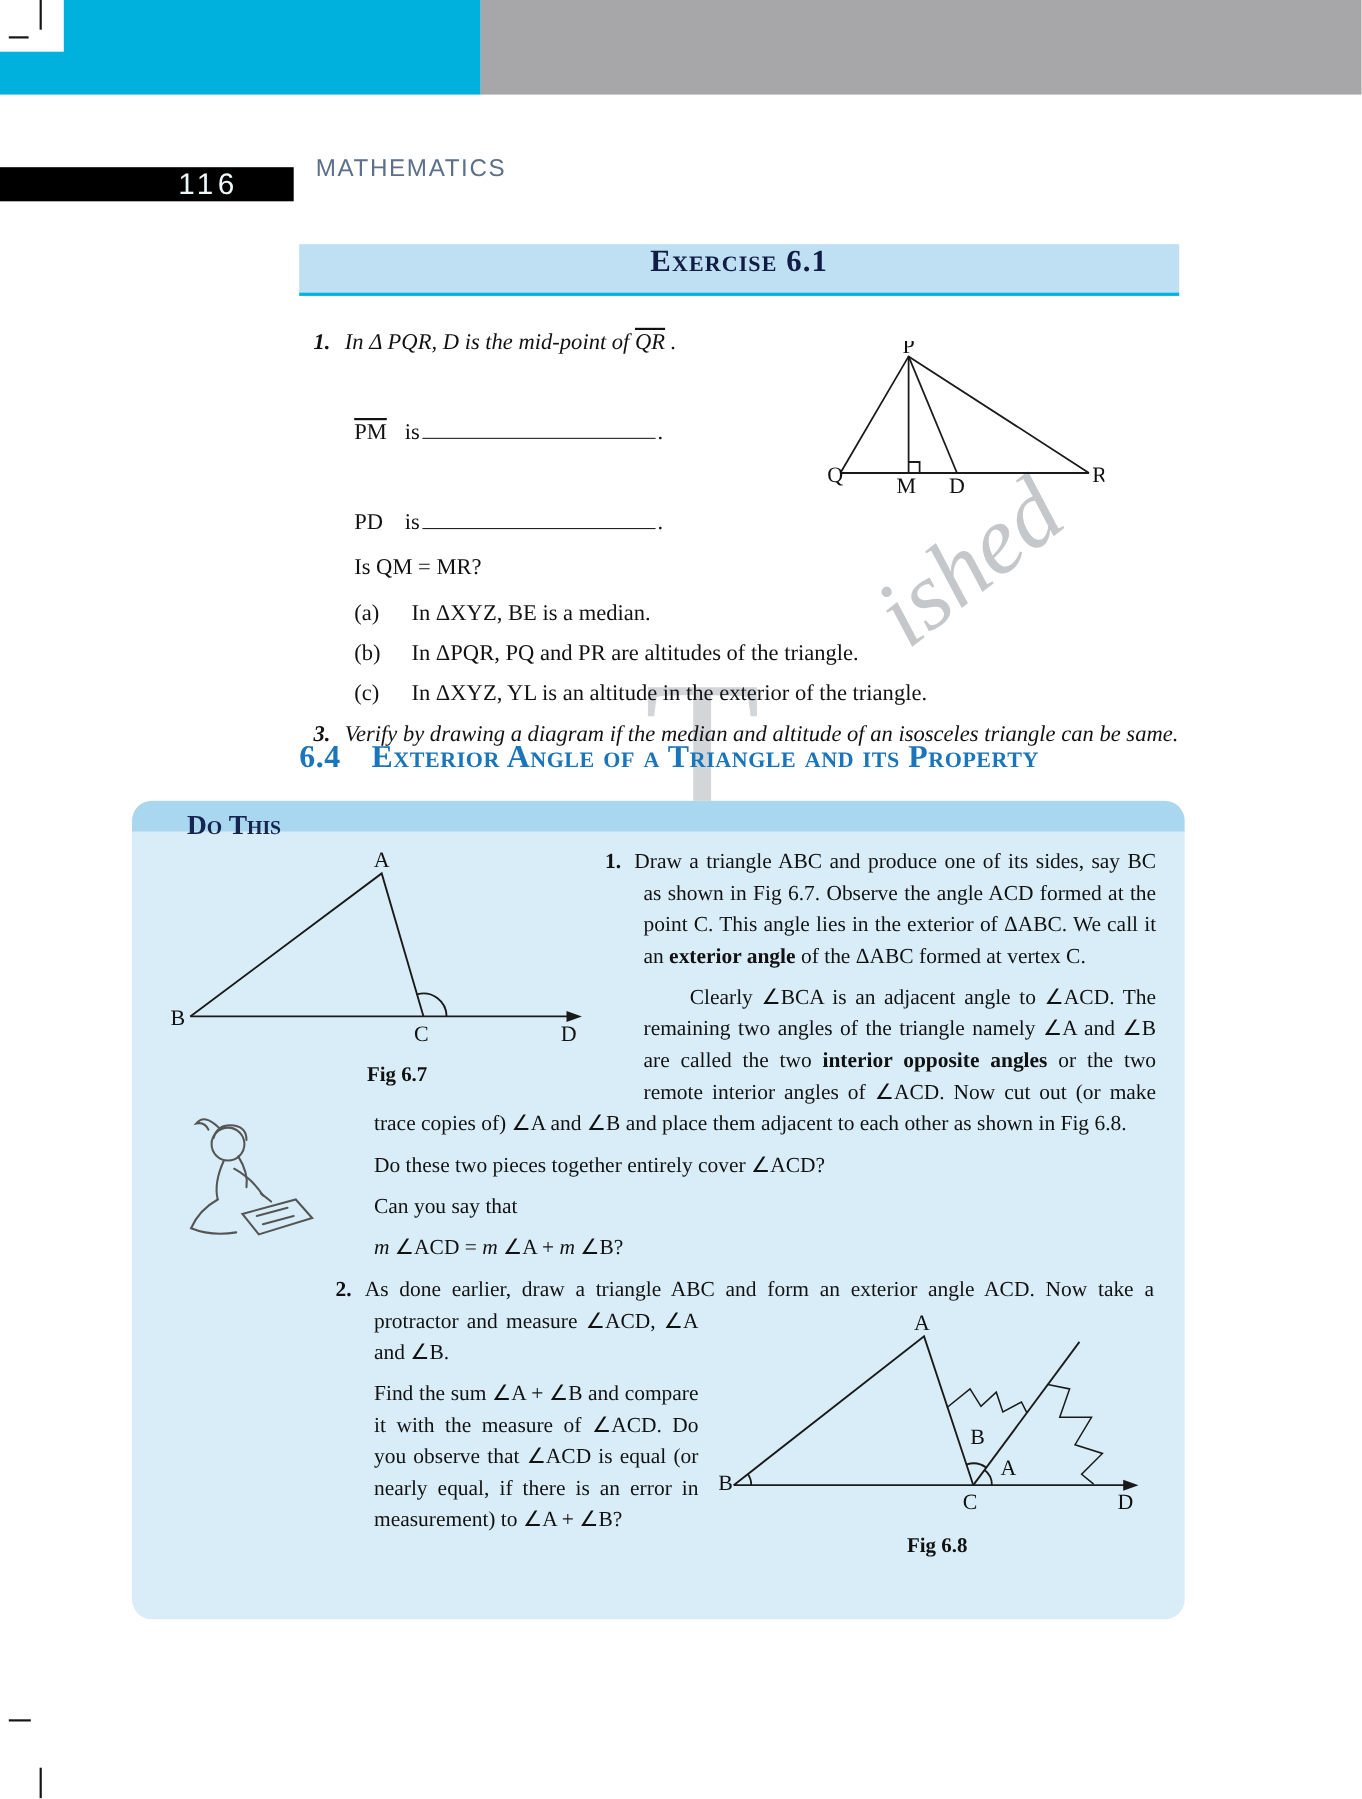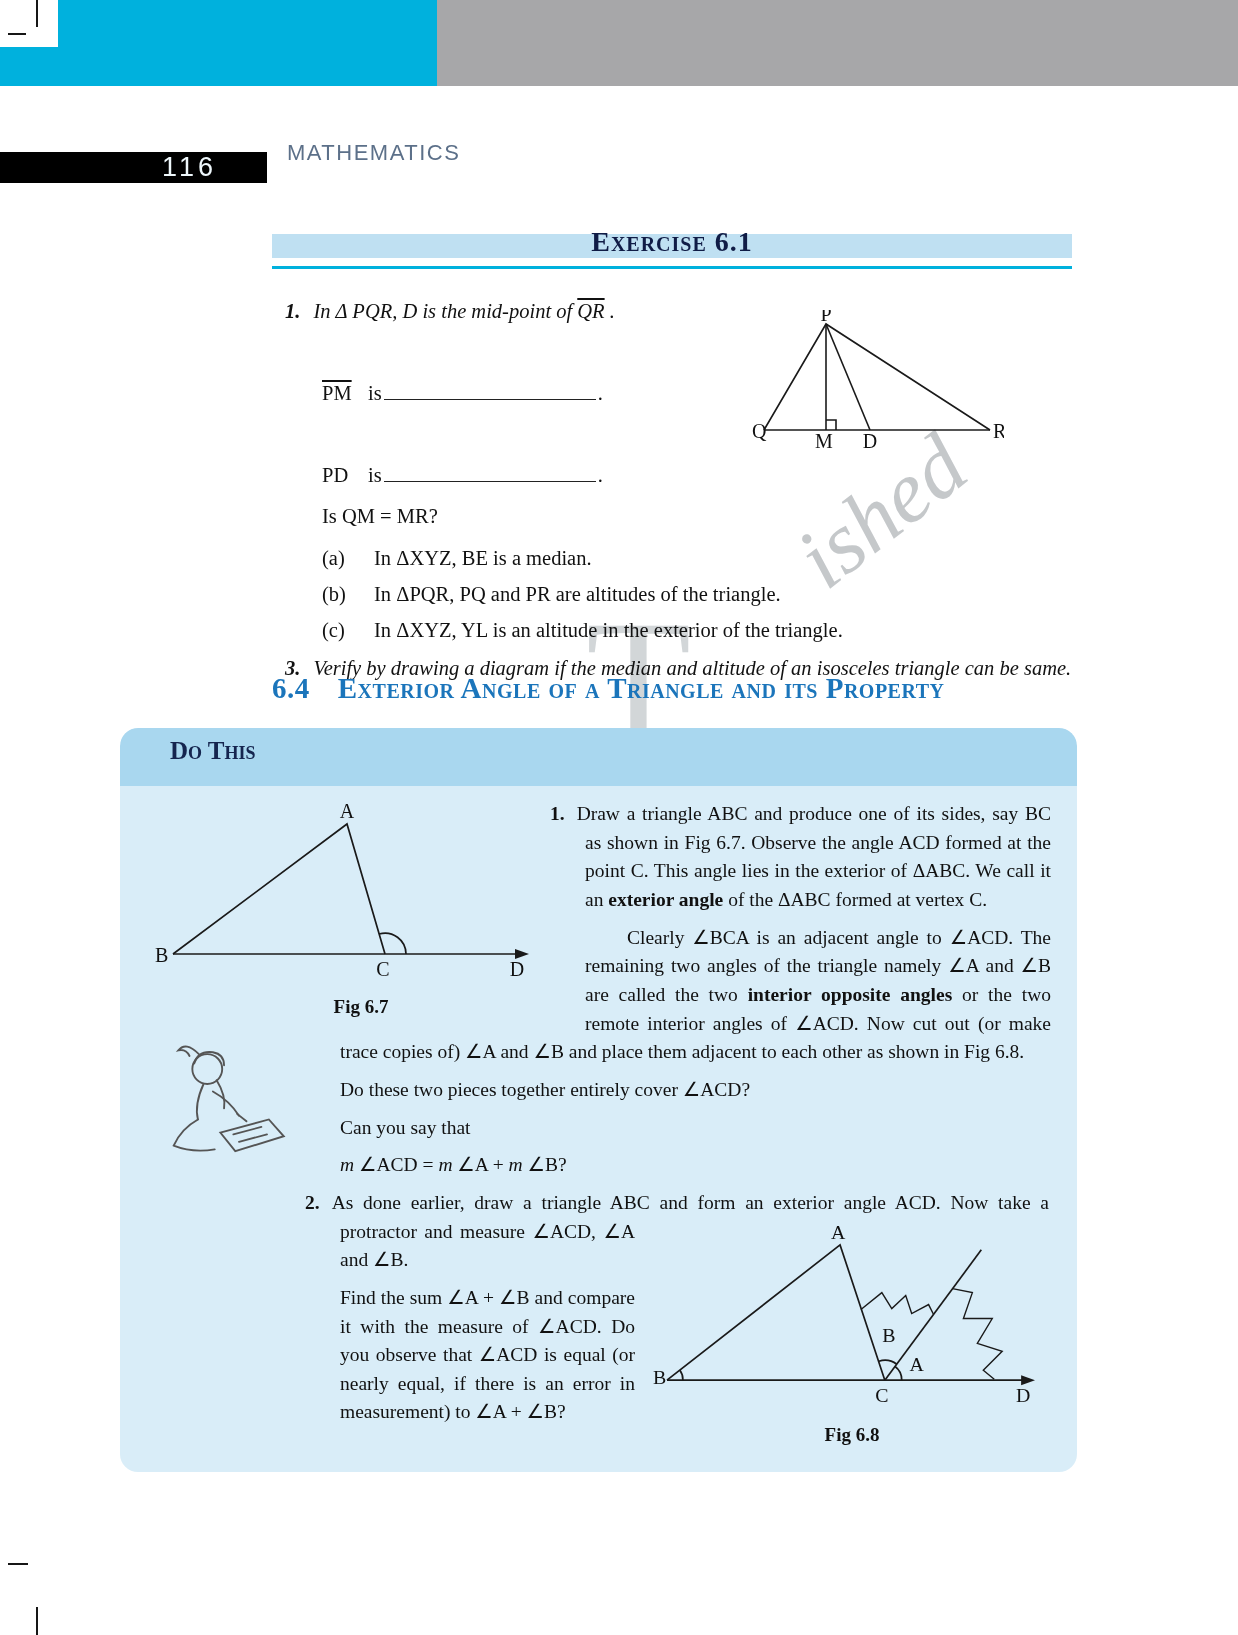--- a/index.html
+++ b/index.html
@@ -23,22 +23,22 @@
   .wm-t{left:586px;top:582px;font-size:172px;color:#d2d6d8;font-family:"Liberation Serif",serif;}
 
   
   .pagebar{position:absolute;left:0;top:152px;width:267px;height:31px;background:#000;
            display:flex;align-items:center;justify-content:flex-end;box-sizing:border-box;padding-right:50px;}
   .pagebar span{font-family:"Liberation Sans",sans-serif;font-size:27px;letter-spacing:4px;color:#eef7fb;}
   .subject{position:absolute;left:287px;top:140px;font-family:"Liberation Sans",sans-serif;
            font-size:22px;letter-spacing:1.5px;color:#5c7089;}
 
   
-  .exercise-head{position:absolute;left:272px;top:234px;width:800px;height:24px;background:#bfe0f2;
-                 display:flex;align-items:flex-end;justify-content:center;}
+  .exercise-head{position:absolute;left:272px;top:222px;width:800px;height:44px;background:#bfe0f2;
+                 display:flex;align-items:flex-start;justify-content:center;}
   .exercise-head span{font-size:28px;font-weight:bold;font-variant:small-caps;letter-spacing:1px;color:#101c46;}
   .exercise-rule{position:absolute;left:272px;top:266px;width:800px;height:3px;background:#00b1dd;}
 
   
   .questions{position:absolute;left:285px;top:288px;width:790px;font-size:20.5px;line-height:1.5;}
   .questions p{margin:0;}
   .q{padding-left:37px;text-indent:-37px;margin:8px 0 2px 0 !important;font-style:italic;}
   .qnum{font-weight:bold;padding-right:13px;}
   .qsub{margin:11px 0 11px 37px !important;}
   .qsub2{margin:5px 0 5px 37px !important;}
@@ -52,21 +52,21 @@
   .figtext{font-family:"Liberation Serif",serif;font-size:20px;fill:#111;}
 
   
   .section-heading{position:absolute;left:272px;top:672px;margin:0;font-size:29px;font-weight:bold;
                    color:#1b75bb;font-variant:small-caps;letter-spacing:.5px;}
   .secnum{margin-right:28px;font-variant:normal;}
 
   
   .dothis{position:absolute;left:120px;top:728px;width:957px;height:744px;background:#d9edf8;
           border-radius:18px;overflow:hidden;}
-  .dothis-header{height:58px;background:#a9d7ef;border-radius:18px 18px 0 0;}
+  .dothis-header{height:28px;background:#a9d7ef;border-radius:18px 18px 0 0;}
   .dothis-header span{margin-left:50px;line-height:46px;font-size:25px;font-weight:bold;
                       font-variant:small-caps;color:#15254f;}
   .dothis-body{box-sizing:border-box;height:698px;overflow:hidden;padding:14px 26px 0 185px;
                font-size:19.5px;line-height:1.47;text-align:justify;}
   .dothis-body p{margin:0 0 9px 0;}
   .qitem{padding-left:35px;text-indent:-35px;}
   .qnum2{font-weight:bold;padding-right:12px;}
   .para{margin-left:35px !important;}
   .indent-first{text-indent:42px;}
   .it{font-style:italic;}

